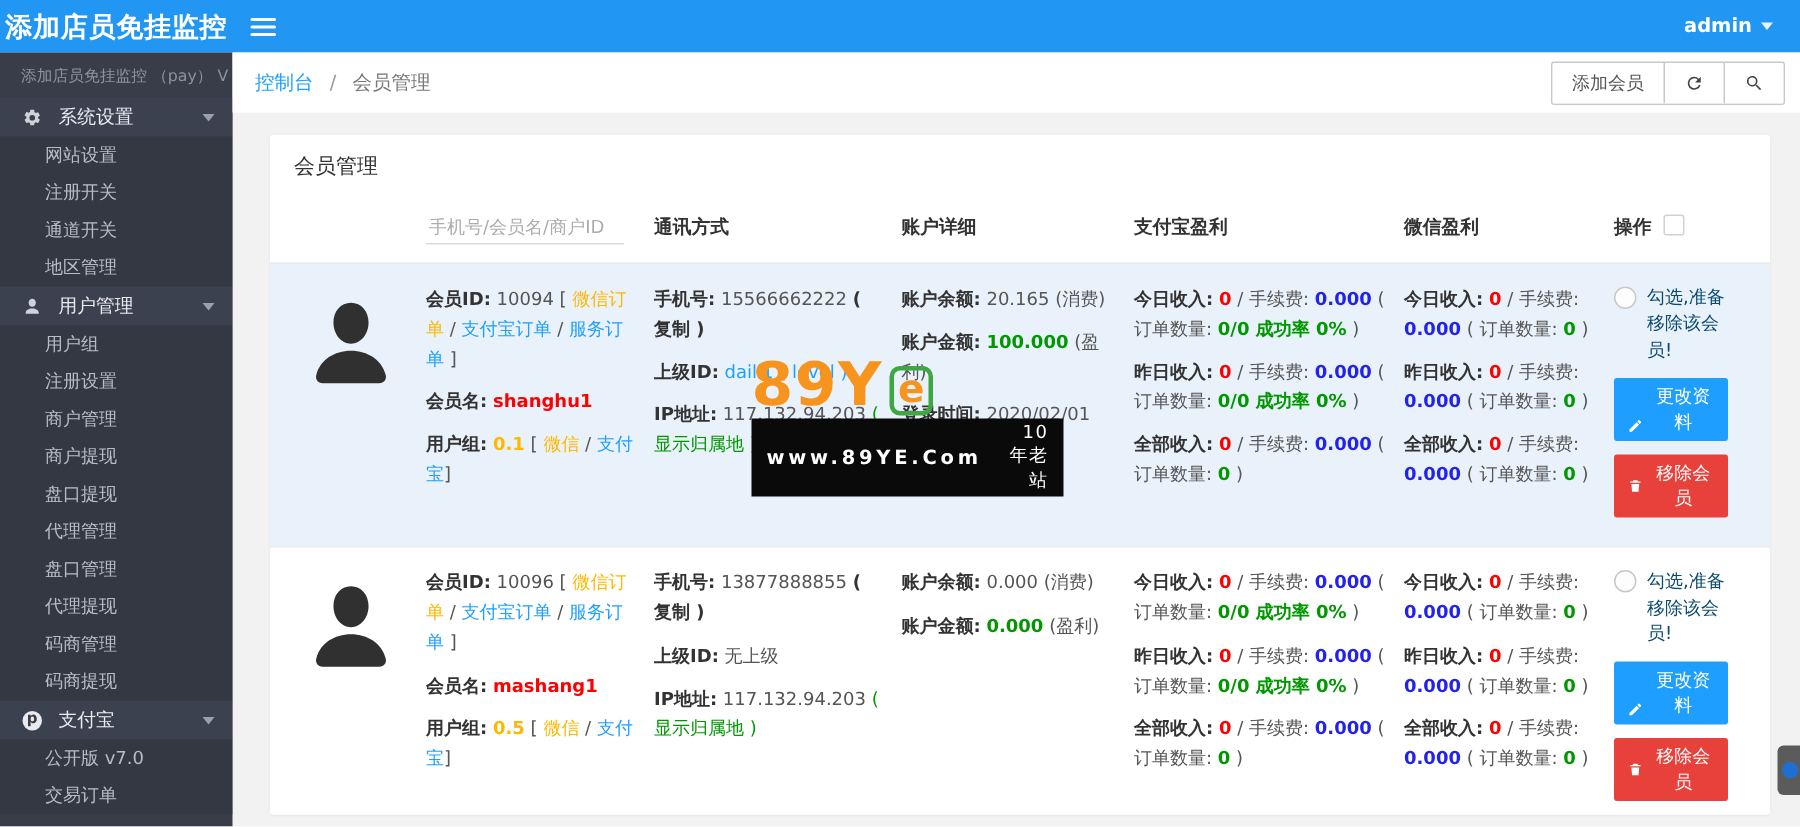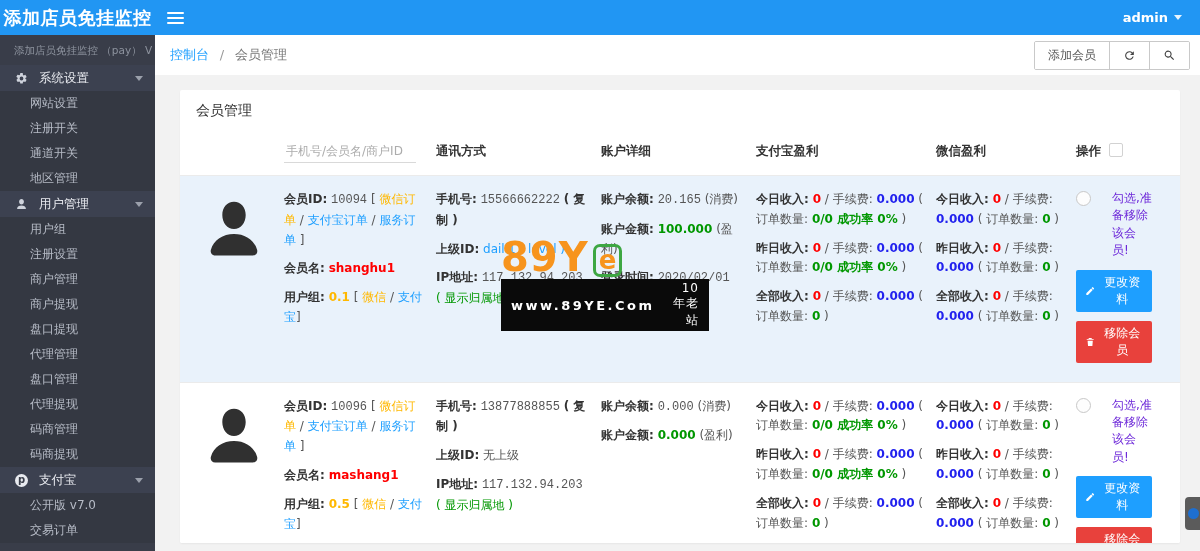--- a/index.html
+++ b/index.html
@@ -55,37 +55,37 @@
   .checkbox { width:14px; height:14px; border:1px solid #D2D2D2; border-radius:2px; background:#fff; display:inline-block; cursor:pointer; }
 
   .mrow { padding:14px 16px 10px; border-top:1px solid #EBEBEB; background:#fff; }
   .mrow.highlight { background:#E9F2FB; }
   .cell { padding-right:12px; line-height:1.65; }
   .cell p { margin-bottom:9px; }
   .c-avatar { display:flex; justify-content:center; padding-top:4px; }
   .avatar svg { width:72px; height:72px; fill:#303030; }
   .lb { color:#333; font-weight:bold; }
   .dk { color:#555; }
-  .v { color:#555;font-family:Liberation Mono, monospace; }
+  .v { color:#555; }
   .v-red { color:#FF0000; font-weight:bold; }
   .v-orange { color:#FFB800; font-weight:bold; }
   .v-green { color:#009700; font-weight:bold; }
   .v-blue { color:#2222EE; font-weight:bold; }
   .lnk-blue { color:#1E9FFF; }
   .lnk-orange { color:#FFB800; }
   .lnk-green { color:#009700; }
   .copy-lnk { color:#333; font-weight:bold; cursor:pointer; }
   .parent.plain { color:#555; cursor:default; }
 
   .c-action .sel { display:flex; gap:7px; align-items:flex-start; margin-bottom:10px; }
   .radio { width:15px; height:15px; min-width:15px; border:1px solid #C8C8C8; border-radius:50%; background:#FDFDFD; cursor:pointer; margin-top:1px; }
-  .sel-txt { color:#6d28d9; line-height:1.45;margin-left:14px; }
+  .sel-txt { color:#0c4a6e; line-height:1.45; }
   .btn { display:flex; align-items:center; gap:6px; border:none; color:#fff; font-size:12px; padding:4px 9px; border-radius:2px; cursor:pointer; margin-bottom:9px; font-family:inherit; }
   .btn svg { width:12px; height:12px; fill:#fff; }
-  .btn-blue { background:#1E9FFF; }
+  .btn-blue { background:#1E9FFF;align-items:flex-end; }
   .btn-red { background:#E8413C; }
 
   
   .watermark { position:absolute; left:346px; top:162px; z-index:40; pointer-events:none;text-align:right; }
   .wm-big { display:flex; align-items:flex-end; line-height:1; }
   .wm-orange { color:#F7941D; font-size:40px; font-weight:bold; letter-spacing:1px; }
   .wm-e { color:#F7941D; font-size:26px; font-weight:bold; border:3px solid #3DA742; border-radius:7px; padding:0 3px 1px; margin:0 2px 0 4px; }
   .wm-green { color:#3DA742; font-size:38px; font-weight:bold; }
   .wm-bar { margin-top:2px; background:#0A0A0A; color:#fff; display:flex; align-items:center; gap:16px; padding:2px 10px; width:208px; }
   .wm-site { font-size:13px; font-weight:bold; letter-spacing:2.5px; }

